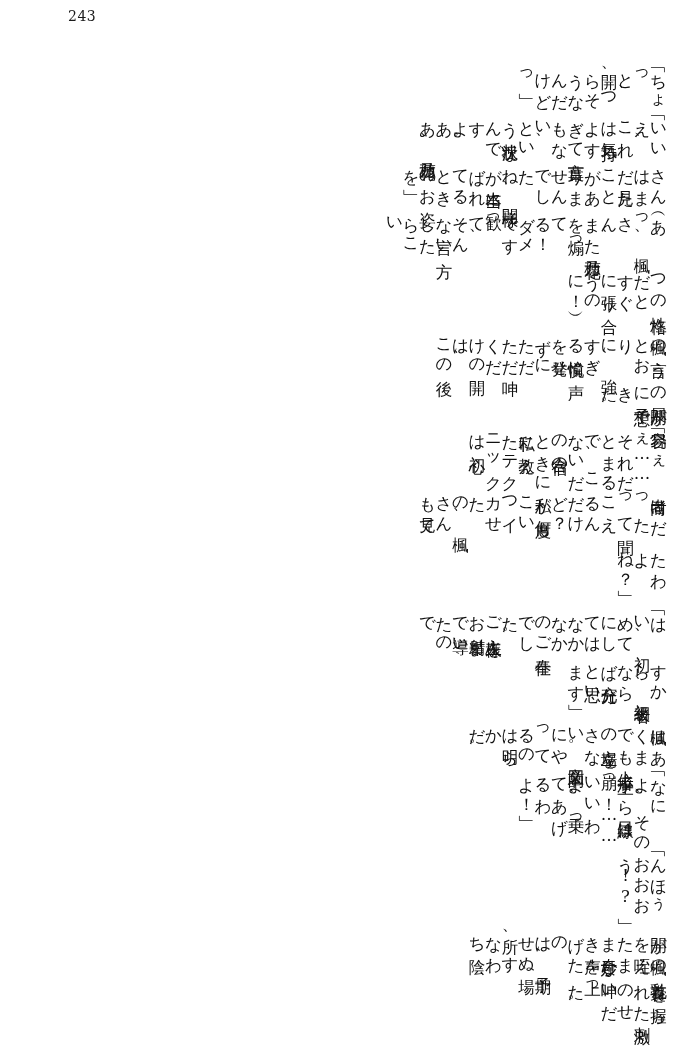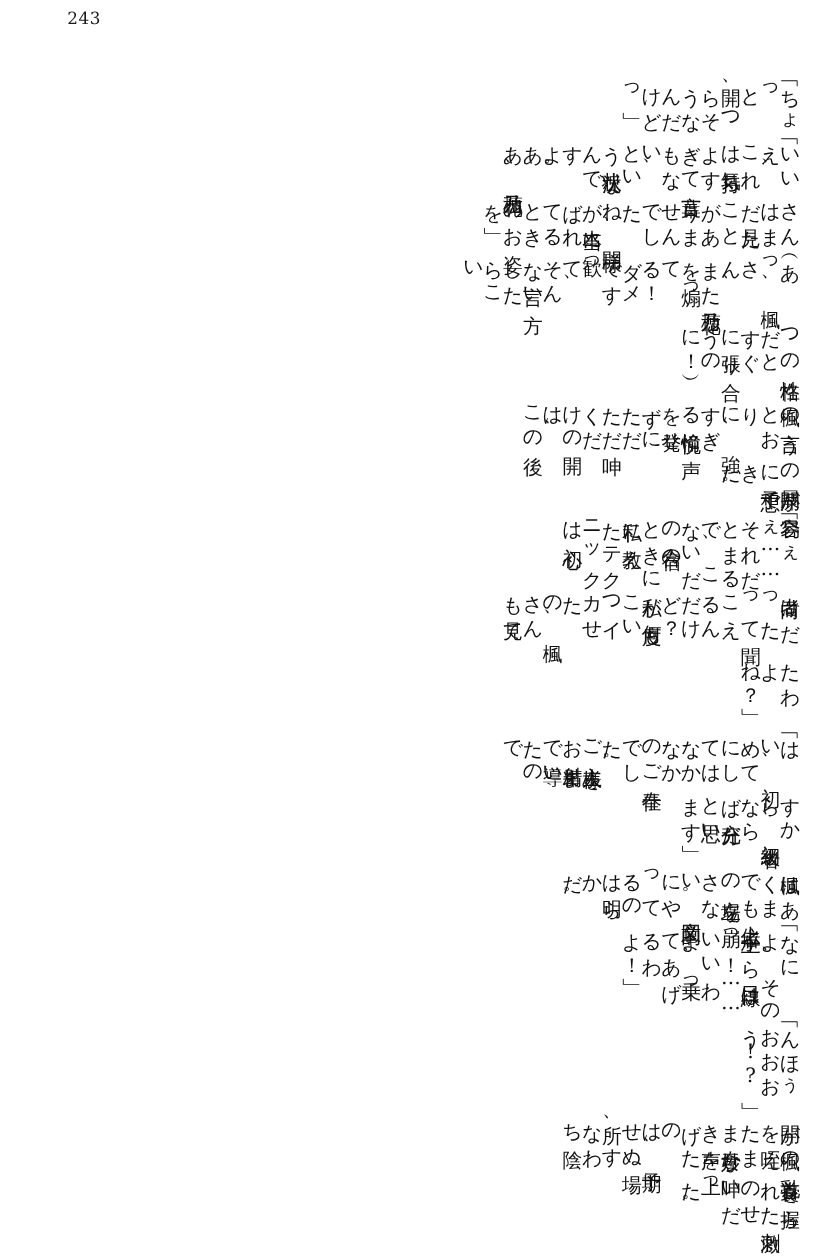--- a/index.html
+++ b/index.html
@@ -17,21 +17,21 @@
   .page {
     position: relative;
     width: 693px;
     height: 1050px;
     background: #ffffff;
     box-sizing: border-box;
   }
   .page-number {
     position: absolute;
     top: 8px;
-    left: 56px;
+    left: 68px;
     font-size: 14px;
     letter-spacing: 0.5px;
     font-family: "DejaVu Serif", "Liberation Serif", serif;
     color: #1a1a1a;
   }
   .text-body {
     position: absolute;
     top: 46px;
     left: 30px;
     width: 640px;

